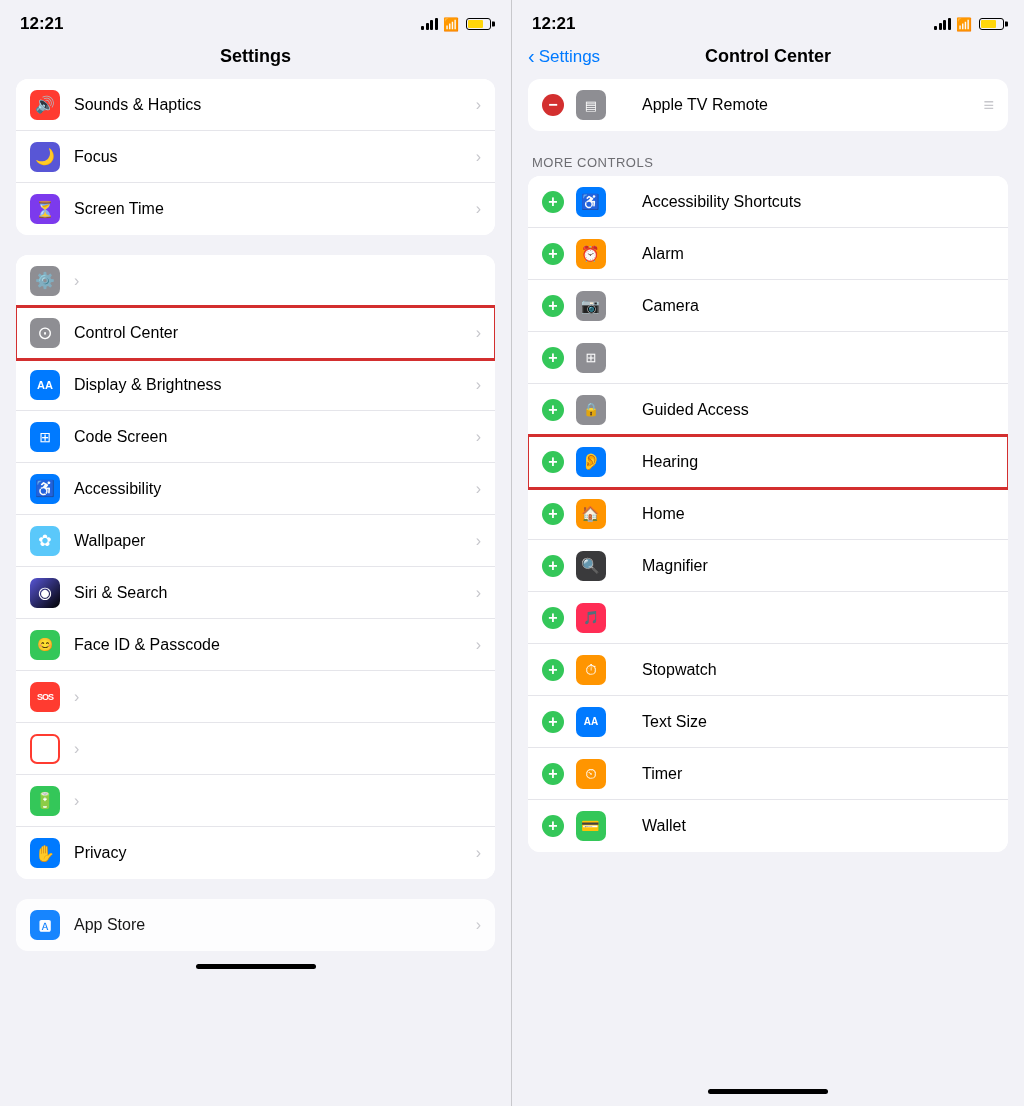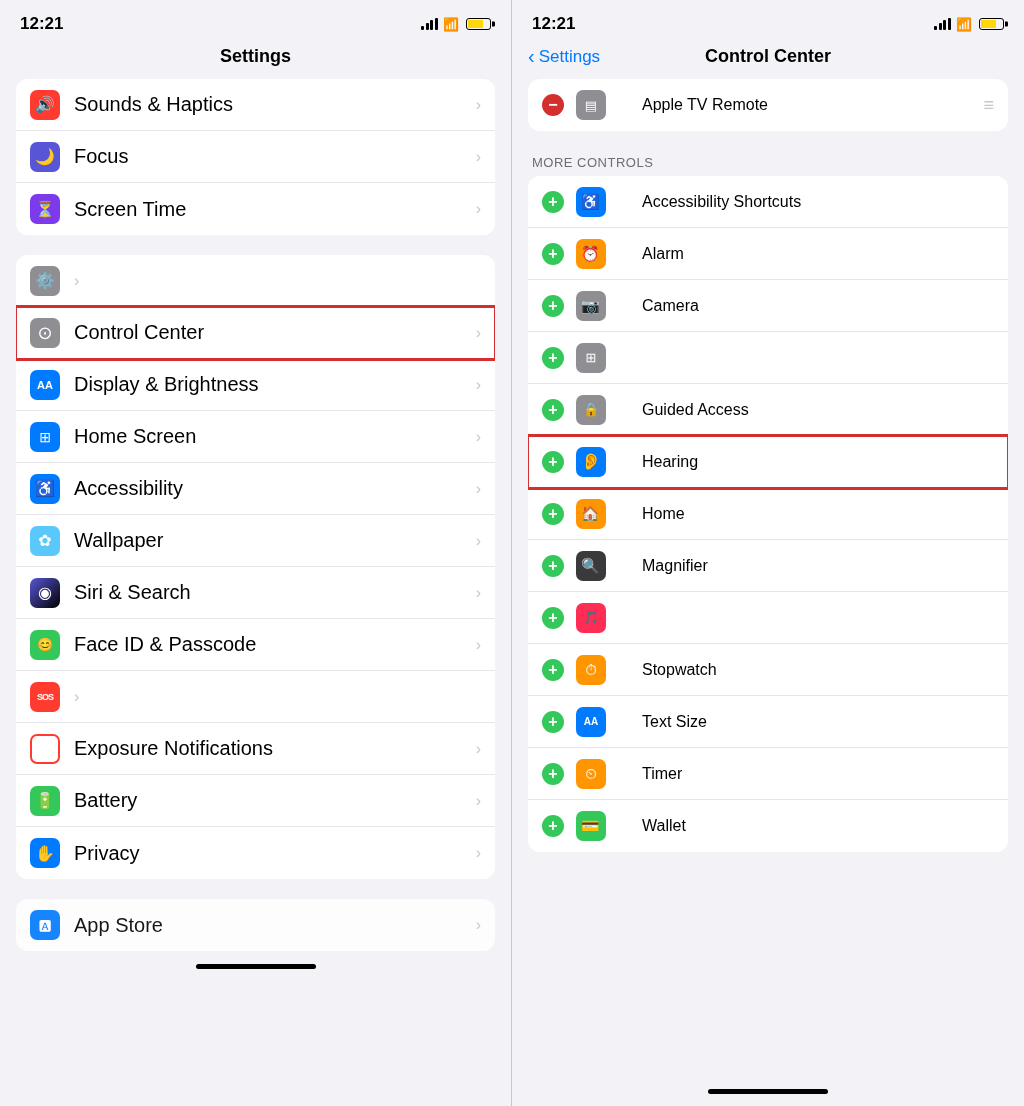--- a/index.html
+++ b/index.html
@@ -120,21 +120,21 @@
       align-items: center;
       justify-content: center;
       margin-right: 14px;
       flex-shrink: 0;
       font-size: 16px;
       color: #fff;
     }
 
     .item-label {
       flex: 1;
-      font-size: 20px;
+      font-size: 16px;
       color: #000;
     }
 
     .chevron {
       color: #c7c7cc;
       font-size: 16px;
     }
 
     
     .right-panel {
@@ -360,21 +360,21 @@
       <span class="item-label">Control Center</span>
       <span class="chevron">›</span>
     </div>
     <div class="settings-item">
       <div class="item-icon bg-blue" style="font-size:11px;font-weight:700;">AA</div>
       <span class="item-label">Display &amp; Brightness</span>
       <span class="chevron">›</span>
     </div>
     <div class="settings-item">
       <div class="item-icon bg-blue" style="font-size:14px;">⊞</div>
-      <span class="item-label">Home Screen</span>
+      <span class="item-label">Code Screen</span>
       <span class="chevron">›</span>
     </div>
     <div class="settings-item">
       <div class="item-icon bg-blue">♿</div>
       <span class="item-label">Accessibility</span>
       <span class="chevron">›</span>
     </div>
     <div class="settings-item">
       <div class="item-icon bg-teal">✿</div>
       <span class="item-label">Wallpaper</span>
@@ -389,26 +389,24 @@
       <div class="item-icon bg-green" style="font-size:13px;">😊</div>
       <span class="item-label">Face ID &amp; Passcode</span>
       <span class="chevron">›</span>
     </div>
     <div class="settings-item">
       <div class="item-icon bg-red" style="font-size:9px;font-weight:700;letter-spacing:-1px;">SOS</div>
       <span class="chevron">›</span>
     </div>
     <div class="settings-item">
       <div class="item-icon" style="background:#fff;border:2px solid #ff3b30;">❋</div>
-      <span class="item-label">Exposure Notifications</span>
       <span class="chevron">›</span>
     </div>
     <div class="settings-item">
       <div class="item-icon bg-green">🔋</div>
-      <span class="item-label">Battery</span>
       <span class="chevron">›</span>
     </div>
     <div class="settings-item">
       <div class="item-icon bg-blue">✋</div>
       <span class="item-label">Privacy</span>
       <span class="chevron">›</span>
     </div>
   </div>
 
   <div class="settings-group" style="margin-bottom:0;opacity:0.9;">

